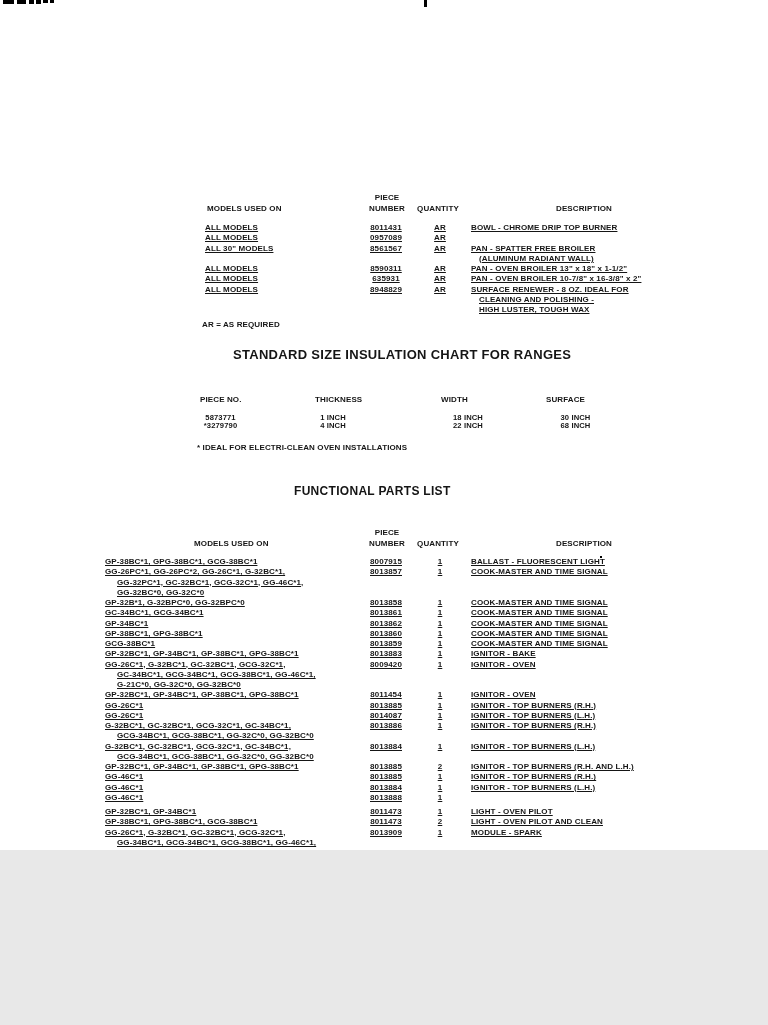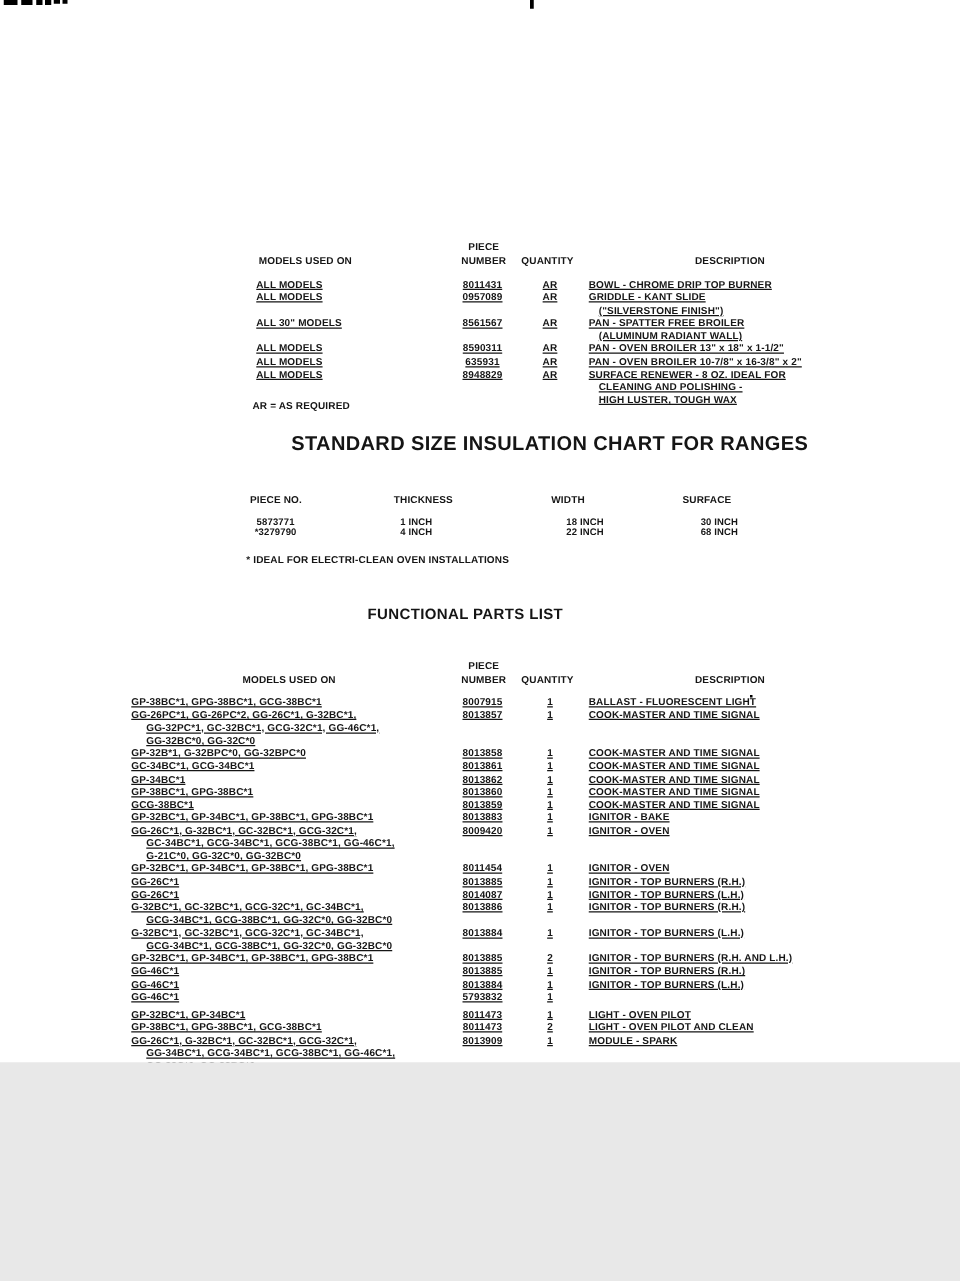--- a/index.html
+++ b/index.html
@@ -25,21 +25,21 @@
   
   .t2 .c-models{margin-left:105px;width:250px;flex:none;}
   .t2 .c-piece{width:62px;flex:none;text-align:center;}
   .t2 .c-qty{width:46px;flex:none;text-align:center;}
   .t2 .c-desc{flex:1;padding-left:8px;}
   .ind1{padding-left:12px;}   
   .ind2{padding-left:8px;}    
   .note{position:absolute;font-size:8px;white-space:nowrap;}
   
   .heading{position:absolute;white-space:nowrap;letter-spacing:0.3px;}
-  .h-ins{left:233px;top:347px;font-size:16px;}
+  .h-ins{left:233px;top:347px;font-size:13px;}
   .h-func{left:294px;top:484px;font-size:12px;}
   
   .ins{position:absolute;left:0;top:395px;width:768px;font-size:7.6px;line-height:8.3px;}
   .ins .hdr{top:0;}
   .ins-rows{position:absolute;top:19px;left:0;width:768px;}
   .irow{display:flex;}
   .i-piece{margin-left:183px;width:75px;flex:none;text-align:center;}
   .i-thick{width:150px;flex:none;text-align:center;}
   .i-width{width:120px;flex:none;text-align:center;}
   .i-len{width:95px;flex:none;text-align:center;}
@@ -76,24 +76,20 @@
           <div class="cell c-desc">
             <div>BOWL - CHROME DRIP TOP BURNER</div>
           </div>
         </div>
         <div class="prow">
           <div class="cell c-models">
             <div>ALL MODELS</div>
           </div>
           <div class="cell c-piece">0957089</div>
           <div class="cell c-qty">AR</div>
-          <div class="cell c-desc">
-            <div>GRIDDLE - KANT SLIDE</div>
-            <div class="ind2">("SILVERSTONE FINISH")</div>
-          </div>
         </div>
         <div class="prow">
           <div class="cell c-models">
             <div>ALL 30" MODELS</div>
           </div>
           <div class="cell c-piece">8561567</div>
           <div class="cell c-qty">AR</div>
           <div class="cell c-desc">
             <div>PAN - SPATTER FREE BROILER</div>
             <div class="ind2">(ALUMINUM RADIANT WALL)</div>
@@ -341,21 +337,21 @@
           <div class="cell c-piece">8013884</div>
           <div class="cell c-qty">1</div>
           <div class="cell c-desc">
             <div>IGNITOR - TOP BURNERS (L.H.)</div>
           </div>
         </div>
         <div class="prow">
           <div class="cell c-models">
             <div>GG-46C*1</div>
           </div>
-          <div class="cell c-piece">5793832</div>
+          <div class="cell c-piece">8013888</div>
           <div class="cell c-qty">1</div>
         </div>
         <div class="prow gap">
           <div class="cell c-models">
             <div>GP-32BC*1, GP-34BC*1</div>
           </div>
           <div class="cell c-piece">8011473</div>
           <div class="cell c-qty">1</div>
           <div class="cell c-desc">
             <div>LIGHT - OVEN PILOT</div>

